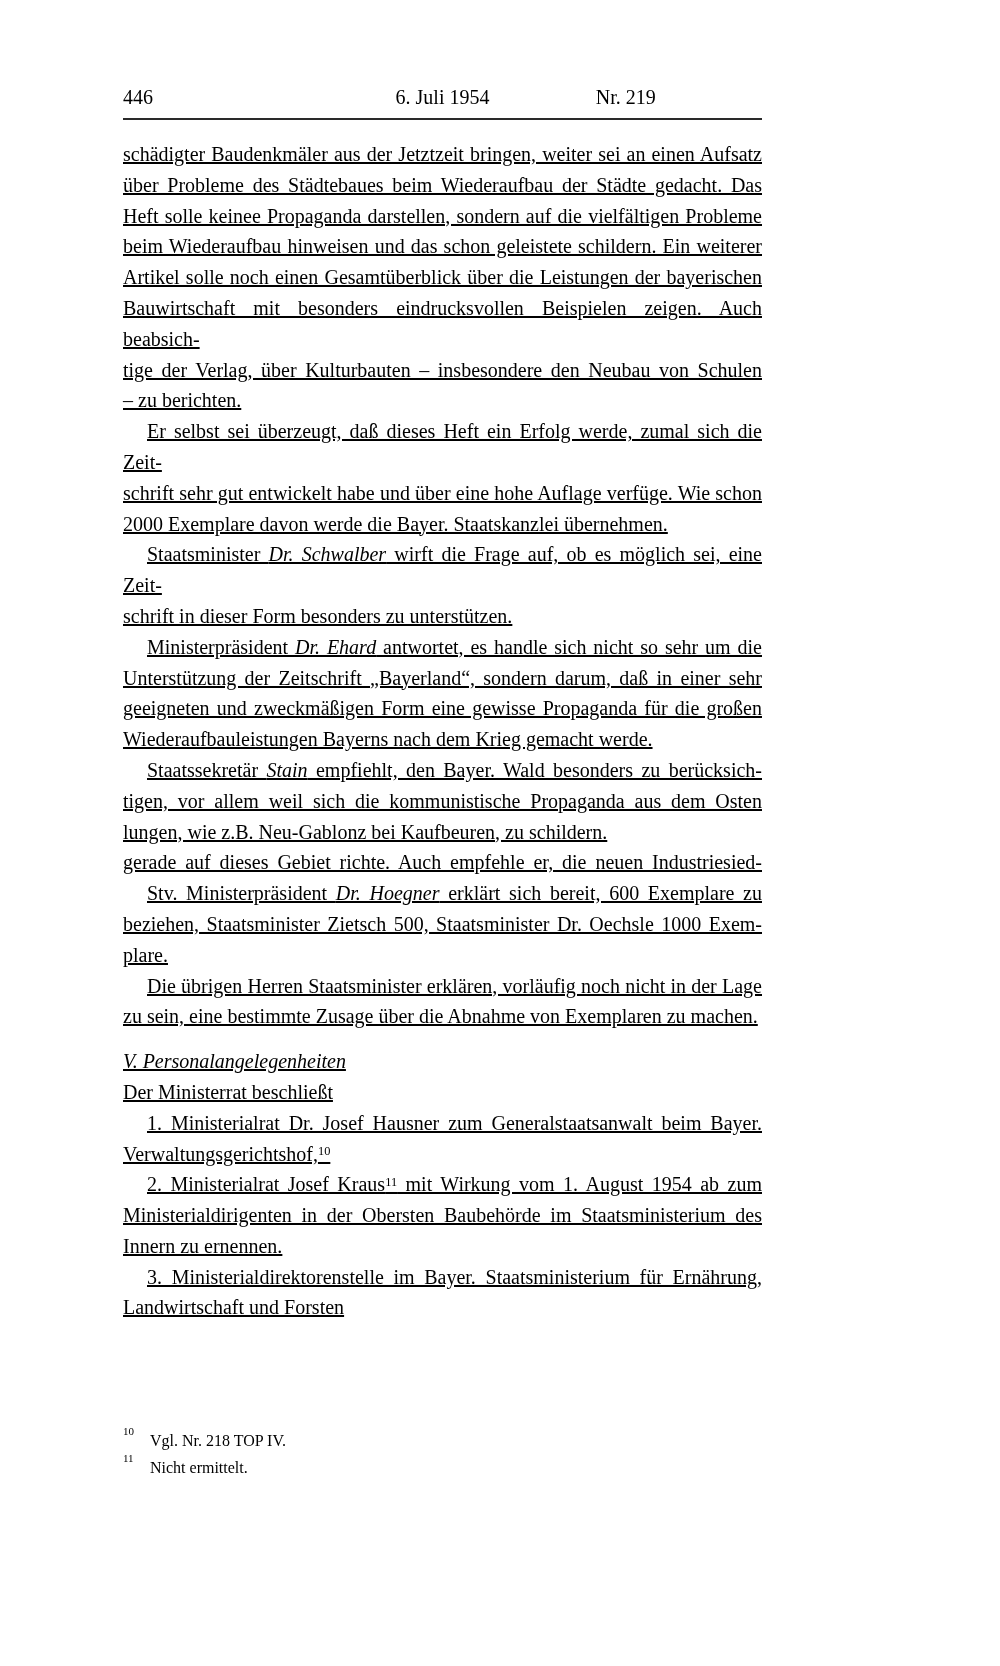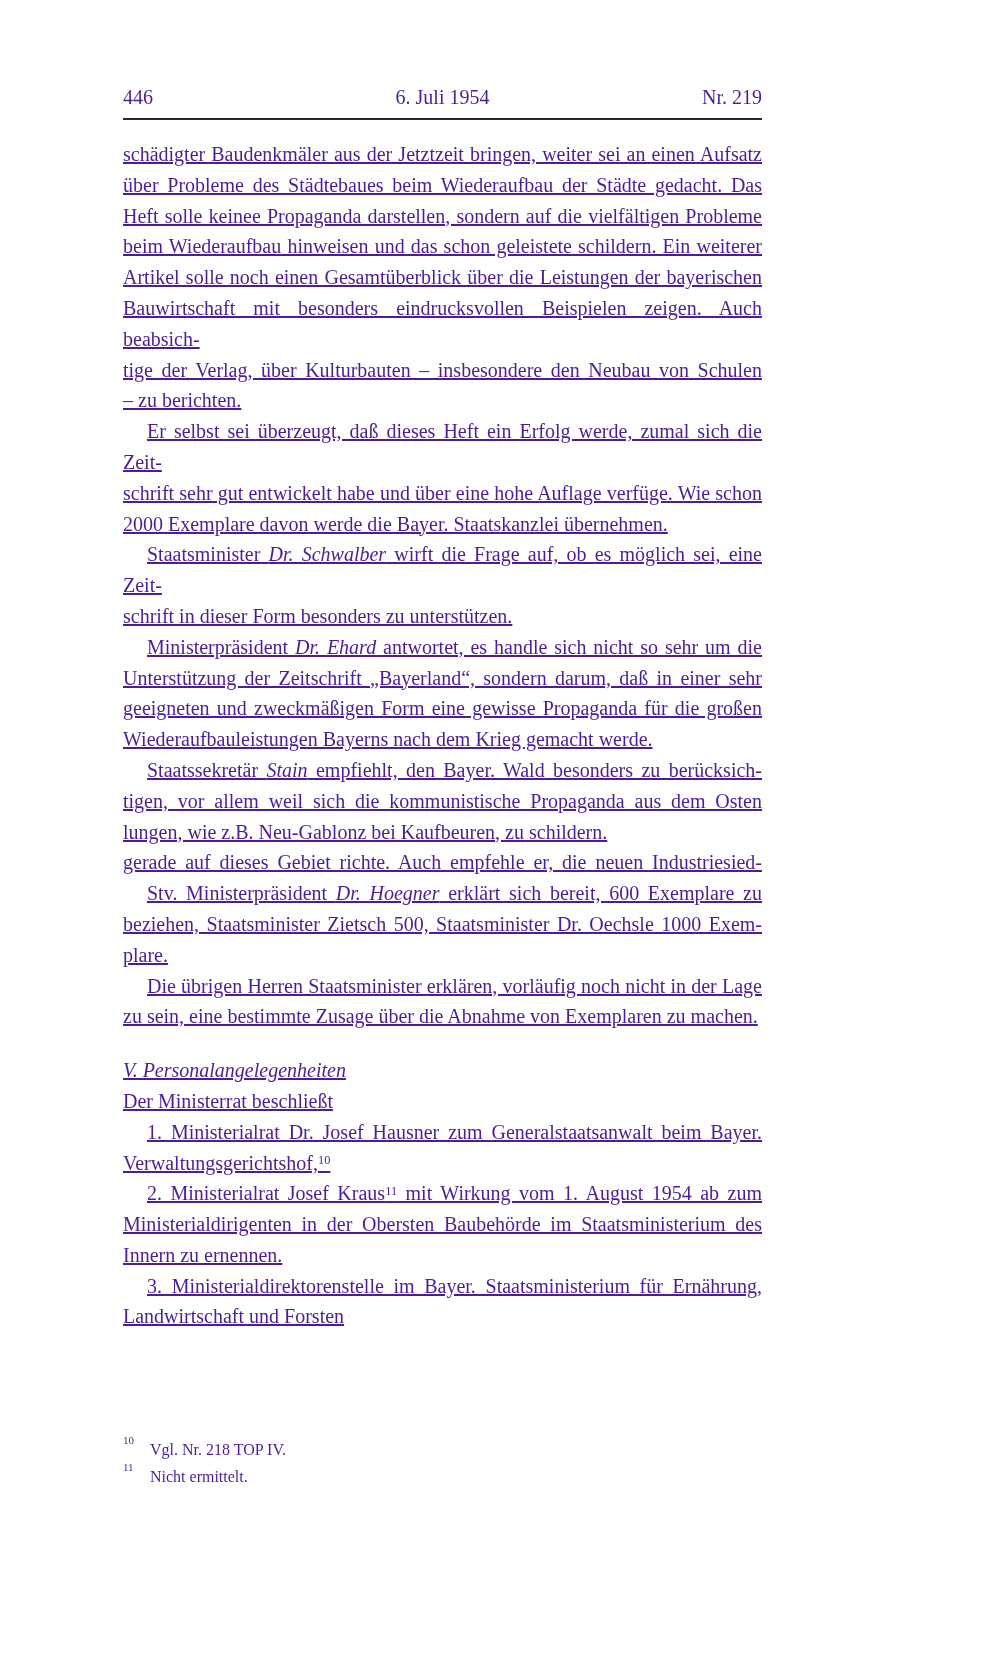--- a/index.html
+++ b/index.html
@@ -2,46 +2,46 @@
 <html lang="de"><head>
 <meta charset="utf-8">
 <style>
   html, body { margin: 0; padding: 0; background: #ffffff; }
   .page {
     position: relative;
     width: 876px;
     height: 1666px;
     box-sizing: border-box;
     background: #ffffff;
-    color: #4c1d95;
+    color: #000000;
     font-family: "Liberation Serif", "DejaVu Serif", serif;
     padding: 84px 114px 0 123px;
     overflow: hidden;
   }
   .running-head {
     display: grid;
     grid-template-columns: 1fr auto 1fr;
     align-items: baseline;
     font-size: 20px;
     line-height: 26px;
     padding-bottom: 8px;
     border-bottom: 2px solid #2a2a2a;
   }
   .running-head .pageno { text-align: left; }
   .running-head .date   { text-align: right; }
-  .running-head .issue  { text-align: right; }
+  .running-head .issue  { text-align: center; }
 
   .body-content {
     margin-top: 19px;
     font-size: 20px;
     line-height: 30.8px;
     text-decoration: underline;
   }
   .para { margin: 0; }
-  .para.heading { margin-top: 23px; }
+  .para.heading { margin-top: 14px; }
   .line {
     display: block;
     text-align: justify;
     text-align-last: justify;
     white-space: normal;
   }
   .line.last { text-align-last: left; }
   .line.firstindent { text-indent: 24px; }
   i { font-style: italic; }
   sup.fnref {

